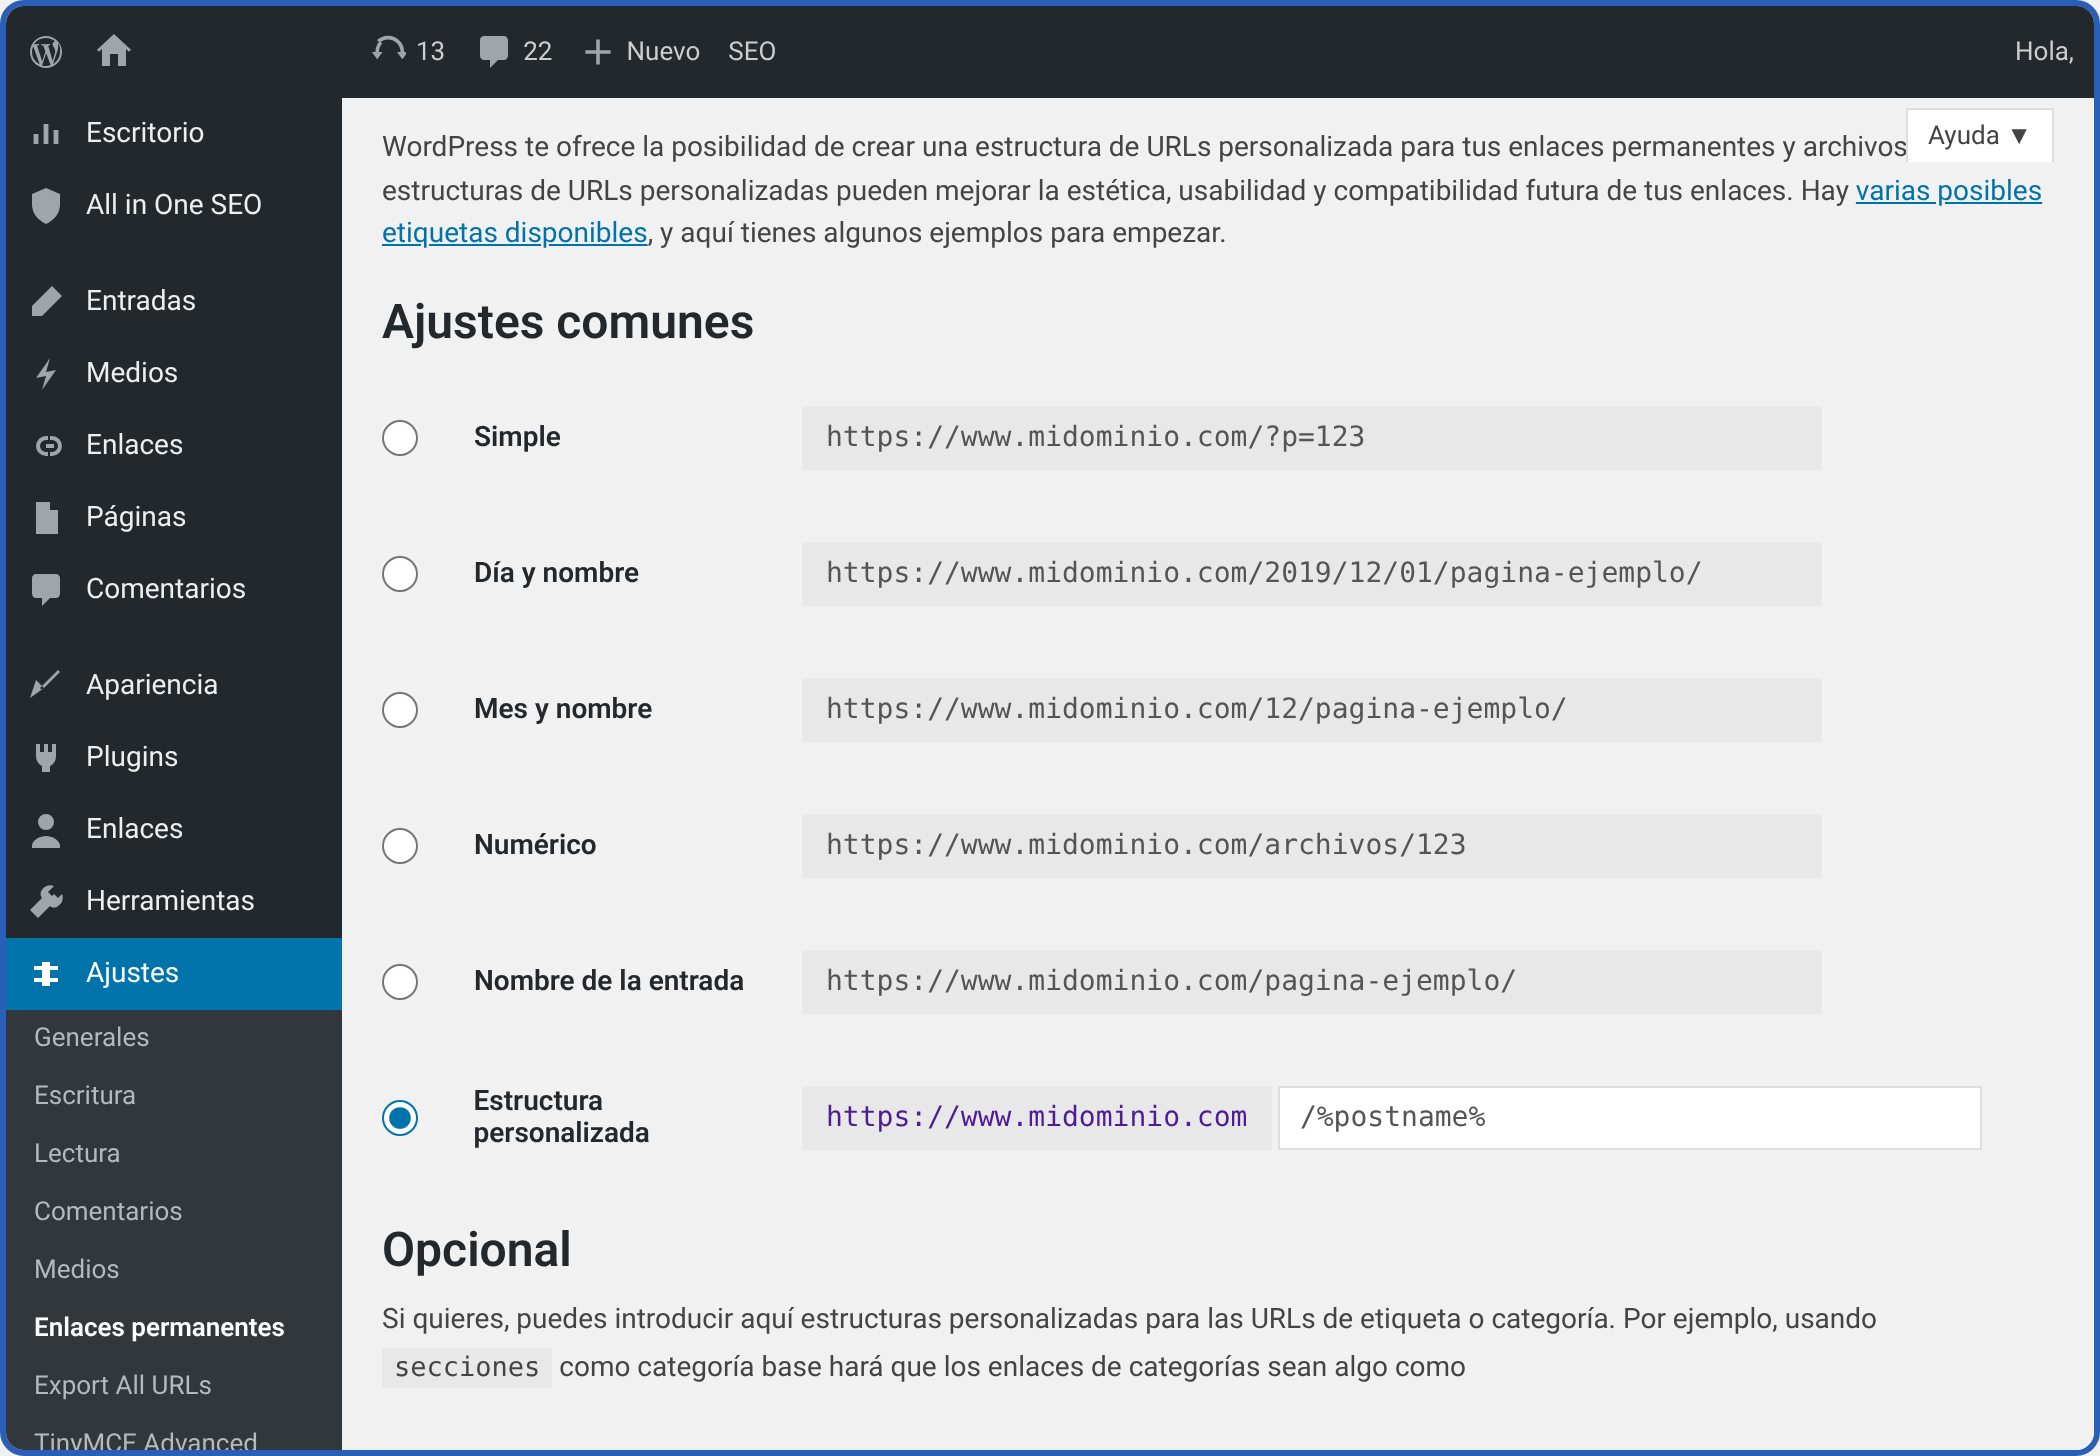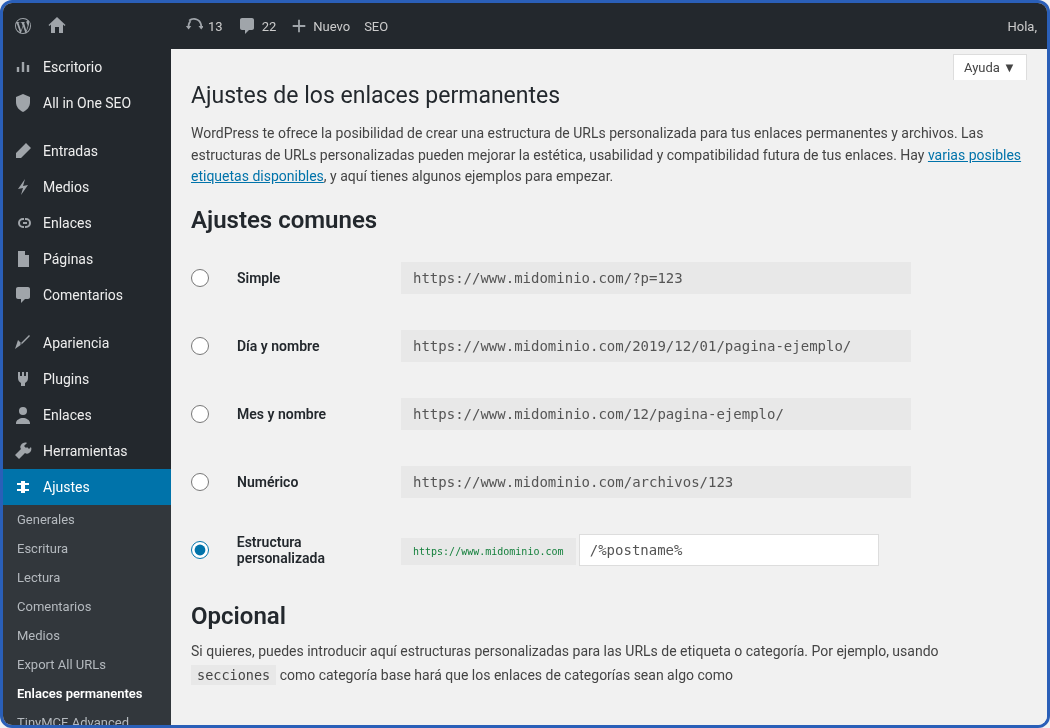--- a/index.html
+++ b/index.html
@@ -27,22 +27,22 @@
 h1 { font-size: 23px; font-weight: 400; color: #23282d; margin: 18px 0 14px 0; }
 h2 { font-size: 24px; font-weight: 600; color: #23282d; margin: 18px 0 10px 0; }
 .desc { font-size: 14px; color: #444; line-height: 1.55; margin-bottom: 8px; }
 .desc a { color: #0073aa; text-decoration: underline; }
 .form-table { width: 100%; border-collapse: collapse; }
 .form-table tr td { padding: 18px 10px 18px 0; vertical-align: middle; }
 .form-table .th-cell { width: 210px; font-weight: 600; font-size: 14px; color: #23282d; }
 .radio-row { display: flex; align-items: center; gap: 28px; }
 input[type="radio"] { width: 18px; height: 18px; accent-color: #0073aa; }
 .code-box { background: #e8e8e8; font-family: Consolas, Monaco, monospace; font-size: 14px; color: #555; padding: 8px 12px; width: 510px; display: inline-block; }
-.code-prefix { background: #e8e8e8; font-family: Consolas, Monaco, monospace; font-size: 10px; color: #15803d; padding: 8px 12px; display: inline-block; }
-.text-input { font-family: Consolas, Monaco, monospace; font-size: 14px; color: #555; padding: 7px 10px; border: 1px solid #ddd; background: #fff; width: 300px; }
+.code-prefix { background: #e8e8e8; font-family: Consolas, Monaco, monospace; font-size: 14px; color: #4c1d95; padding: 8px 12px; display: inline-block; }
+.text-input { font-family: Consolas, Monaco, monospace; font-size: 14px; color: #555; padding: 7px 10px; border: 1px solid #ddd; background: #fff; width: 352px; }
 .optional p { font-size: 14px; line-height: 1.7; }
 .inline-code { background: #e8e8e8; font-family: Consolas, Monaco, monospace; font-size: 13.5px; padding: 2px 6px; }
 </style>
 </head>
 <body>
 
 <div class="topbar">
   <div class="left">
     <span class="item">
         <svg viewBox="0 0 20 20" width="20" height="20">
@@ -158,30 +158,29 @@
           <path d="M8 4h4v2h4v2h-4v2H8V8H4V6h4V4zm-4 8h4v-2h4v2h4v2h-4v2H8v-2H4v-2z"></path>
         </svg>
         <span>Ajustes</span>
       </div>
     <div class="submenu">
       <div class="sub-item">Generales</div>
       <div class="sub-item">Escritura</div>
       <div class="sub-item">Lectura</div>
       <div class="sub-item">Comentarios</div>
       <div class="sub-item">Medios</div>
+      <div class="sub-item current">Enlaces permanentes</div>
       <div class="sub-item">Export All URLs</div>
-      <div class="sub-item current">Enlaces permanentes</div>
       <div class="sub-item">TinyMCE Advanced</div>
     </div>
   </div>
 
   <div class="content">
     <div class="help-tab">Ayuda ▼</div>
     <div class="wrap">
-      <h1>Ajustes de los enlaces permanentes</h1>
       <p class="desc">
         <span>WordPress te ofrece la posibilidad de crear una estructura de URLs personalizada para tus enlaces permanentes y archivos. Las estructuras de URLs personalizadas pueden mejorar la estética, usabilidad y compatibilidad futura de tus enlaces. Hay </span><a href="#">varias posibles etiquetas disponibles</a><span>, y aquí tienes algunos ejemplos para empezar.</span>
       </p>
       <h2>Ajustes comunes</h2>
       <table class="form-table">
         <tbody>
             <tr>
           <td class="th-cell">
                 <label class="radio-row">
                   <input type="radio" name="sel" style="">
@@ -213,20 +212,29 @@
                 <label class="radio-row">
                   <input type="radio" name="sel" style="">
                   <span>Numérico</span>
                 </label>
               </td>
           <td><span class="code-box">https://www.midominio.com/archivos/123</span></td>
         </tr>
         <tr>
           <td class="th-cell">
                 <label class="radio-row">
+                  <input type="radio" name="sel" style="">
+                  <span>Nombre de la entrada</span>
+                </label>
+              </td>
+          <td><span class="code-box">https://www.midominio.com/pagina-ejemplo/</span></td>
+        </tr>
+        <tr>
+          <td class="th-cell">
+                <label class="radio-row">
                   <input type="radio" name="sel" checked="" style="">
                   <span>Estructura personalizada</span>
                 </label>
               </td>
           <td><span class="code-prefix">https://www.midominio.com</span> <input type="text" class="text-input" value="/%postname%" style=""></td>
         </tr>
       </tbody>
         </table>
       <h2>Opcional</h2>
       <div class="optional">

